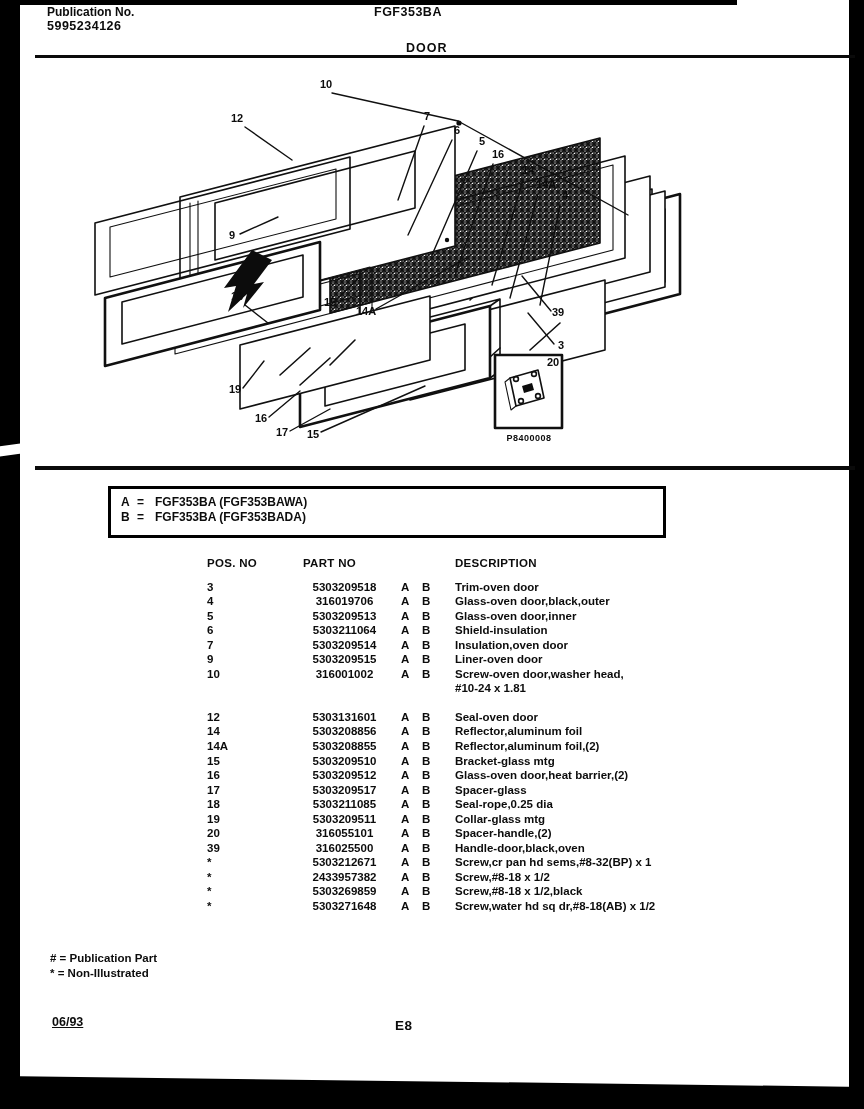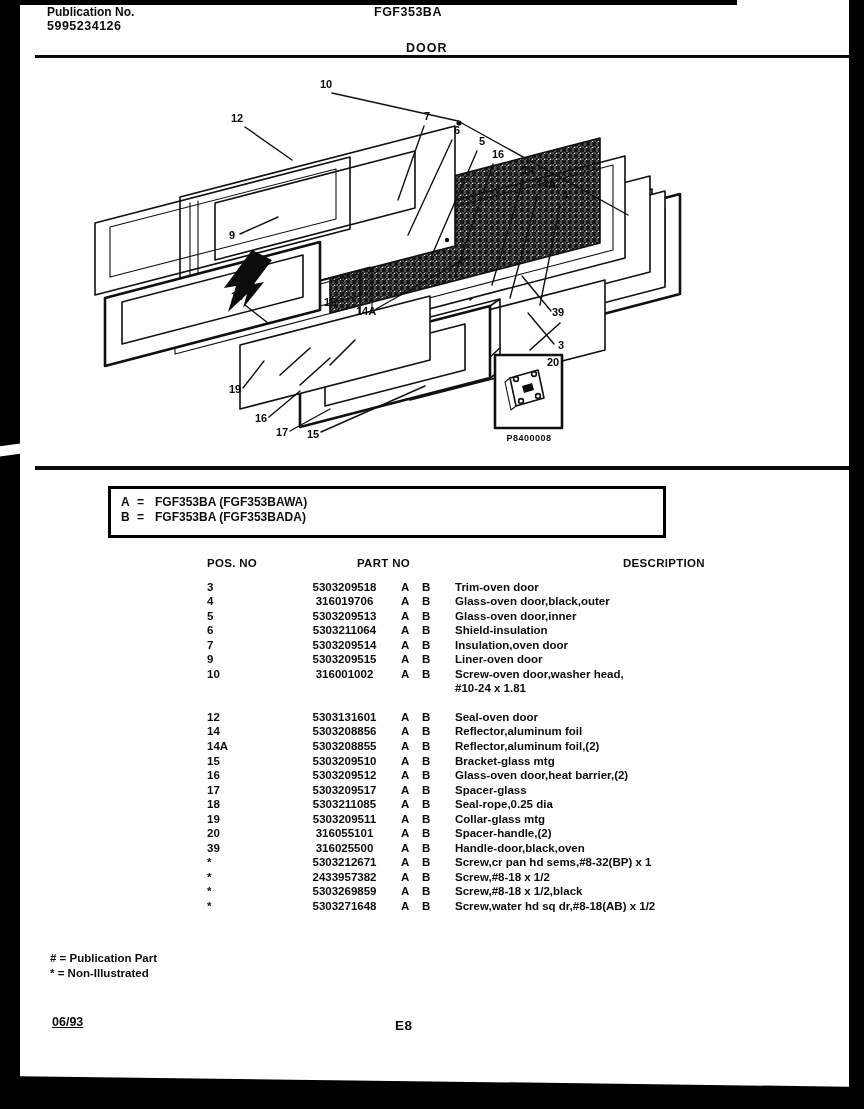--- a/index.html
+++ b/index.html
@@ -28,22 +28,22 @@
   .door-title{left:394px;top:41px;font-size:12.5px;letter-spacing:1px;}
   .variant-box{
     position:absolute;left:108px;top:486px;width:558px;height:52px;
     border:3px solid #000;padding:6px 0 0 10px;box-sizing:border-box;font-size:12px;
   }
   .variant-row{display:grid;grid-template-columns:16px 18px auto;line-height:15px;}
   
   .parts{position:absolute;left:0;top:556px;width:864px;font-size:11.5px;}
   .phead,.prow{display:grid;padding-left:207px;
     grid-template-columns:96px 83px 15px 12px 9px 12px 21px auto;line-height:14.55px;}
-  .phead{margin-bottom:9px;letter-spacing:.3px;gap:24px;}
-  .phead .c-part{text-align:right;}
+  .phead{margin-bottom:9px;letter-spacing:.3px;}
+  .phead .c-part{text-align:left;}
   .c-part{text-align:center;}
   .c-a,.c-b{text-align:left;}
   .row-gap{height:14px;}
   
   .legend{position:absolute;left:50px;top:951px;font-size:11.5px;line-height:14.5px;}
   .footer-date{left:40px;top:1015px;font-size:12.5px;text-decoration:underline;}
   .footer-page{left:383px;top:1018px;font-size:13.5px;letter-spacing:.5px;}
   
   svg#diagram{position:absolute;left:0;top:60px;width:864px;height:400px;}
   #diagram path,#diagram line,#diagram polyline,#diagram rect,#diagram circle{

